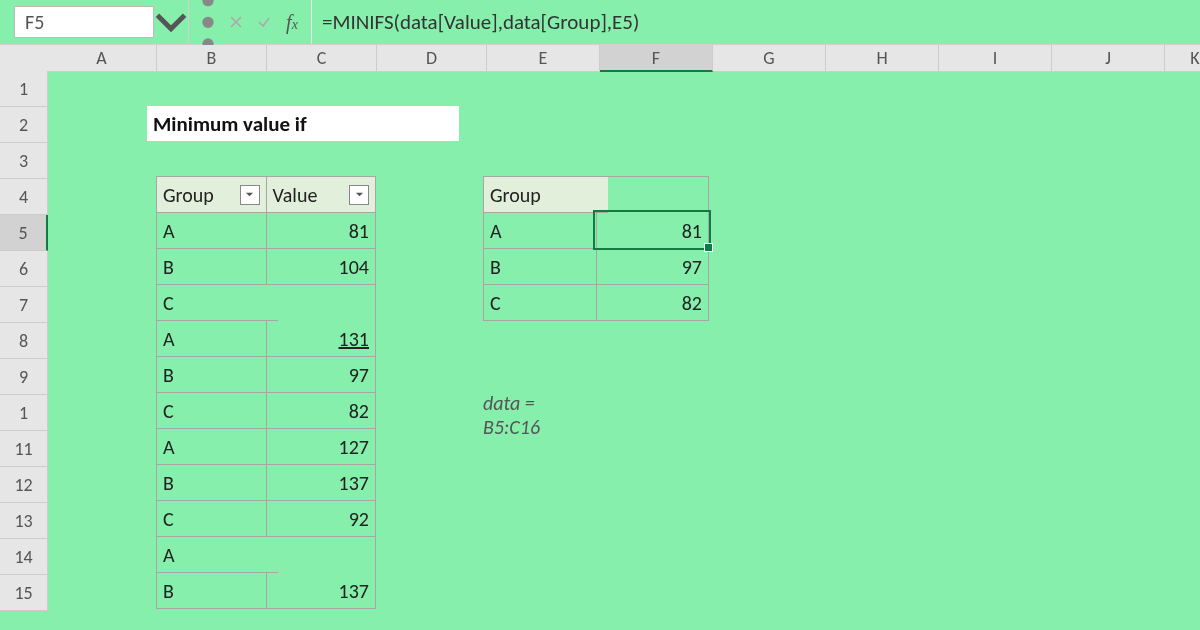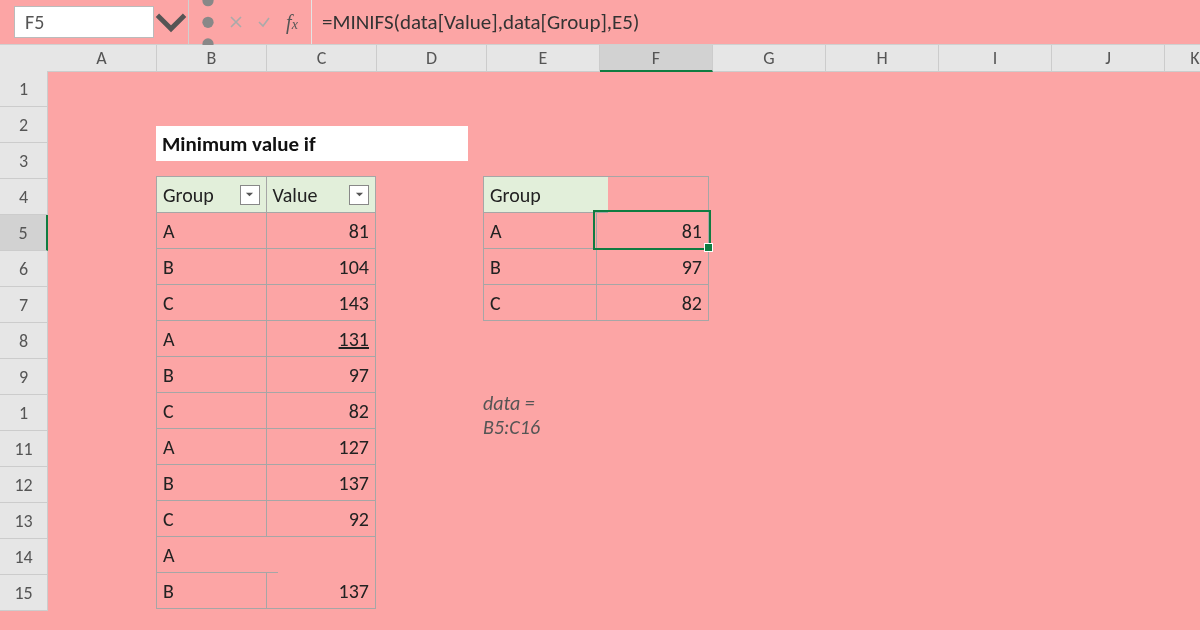--- a/index.html
+++ b/index.html
@@ -1,16 +1,16 @@
 <!DOCTYPE html>
 <html><head>
 <meta charset="utf-8">
 <style>
 html,body{margin:0;padding:0;font-family:"Segoe UI",Calibri,Arial,sans-serif;background:#fff;color:#222;}
-.sheet{position:relative;width:1200px;height:630px;overflow:hidden;background:#fca5a5;}
+.sheet{position:relative;width:1200px;height:630px;overflow:hidden;background:#86efac;}
 
 
 .fbar{display:flex;align-items:center;height:44px;border-bottom:1px solid #d0d0d0;font-size:20px;color:#444;}
 .namebox-wrap{display:flex;align-items:center;height:100%;}
 .namebox{width:118px;height:30px;margin-left:14px;border:1px solid #bbb;background:#fff;display:flex;align-items:center;padding:0 10px;font-size:20px;color:#555;}
 .nbdrop{width:34px;height:44px;display:flex;align-items:center;justify-content:center;color:#555;font-size:14px;border-right:1px solid #d0d0d0;}
 .fbtns{display:flex;align-items:center;height:100%;padding:0 6px;gap:2px;}
 .fbtn{width:26px;height:44px;display:flex;align-items:center;justify-content:center;color:#888;}
 .fbtn.x svg,.fbtn.ok svg{width:14px;height:14px;}
 .fx{font-style:italic;font-family:"Times New Roman",serif;color:#555;}
@@ -127,21 +127,21 @@
         <div class="rowhead" style="height: 35px;">1</div>
         <div class="rowhead" style="height: 35px;">11</div>
         <div class="rowhead" style="height: 35px;">12</div>
         <div class="rowhead" style="height: 35px;">13</div>
         <div class="rowhead" style="height: 35px;">14</div>
         <div class="rowhead" style="height: 35px;">15</div>
       </div>
 
     <div class="cells" id="cells">
 
-      <div class="cell bold" style="position:absolute;left:109px;top:35px;width:300px;height:35px;border:none;margin-top:20px;">Minimum value if</div>
+      <div class="cell bold" style="position:absolute;left:100px;top:35px;width:300px;height:35px;border:none;">Minimum value if</div>
 
       <div class="tbl" id="dataTable" style="left:109px;top:105px;width:218px;">
           <div class="trow">
             <div class="tcell hdr" style="width: 109px; height: 35px;">
               <span class="lbl">Group</span>
               <span class="drop">
                 <svg viewBox="0 0 10 10">
                   <path d="M1 3 L5 7 L9 3" fill="#555"></path>
                 </svg>
               </span>
@@ -158,21 +158,20 @@
           <div class="trow">
             <div class="tcell" style="width: 109px; height: 35px;">A</div>
             <div class="tcell val" style="width: 109px; height: 35px;">81</div>
           </div>
           <div class="trow">
             <div class="tcell" style="width: 109px; height: 35px;">B</div>
             <div class="tcell val" style="width: 109px; height: 35px;">104</div>
           </div>
           <div class="trow">
             <div class="tcell" style="width: 109px; height: 35px;">C</div>
-            <div class="tcell val" style="width: 109px; height: 35px;">143</div>
           </div>
           <div class="trow">
             <div class="tcell" style="width: 109px; height: 35px;">A</div>
             <div class="tcell val" style="width: 109px; height: 35px; text-decoration: underline;">131</div>
           </div>
           <div class="trow">
             <div class="tcell" style="width: 109px; height: 35px;">B</div>
             <div class="tcell val" style="width: 109px; height: 35px;">97</div>
           </div>
           <div class="trow">

